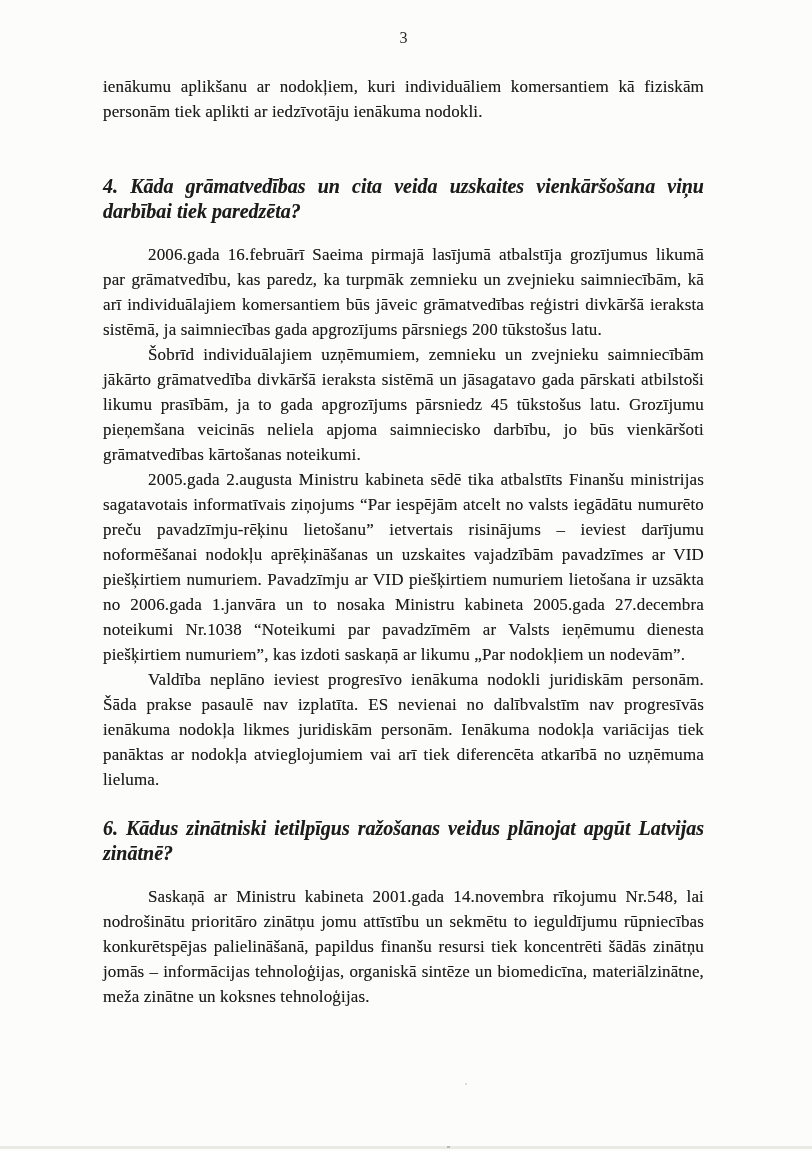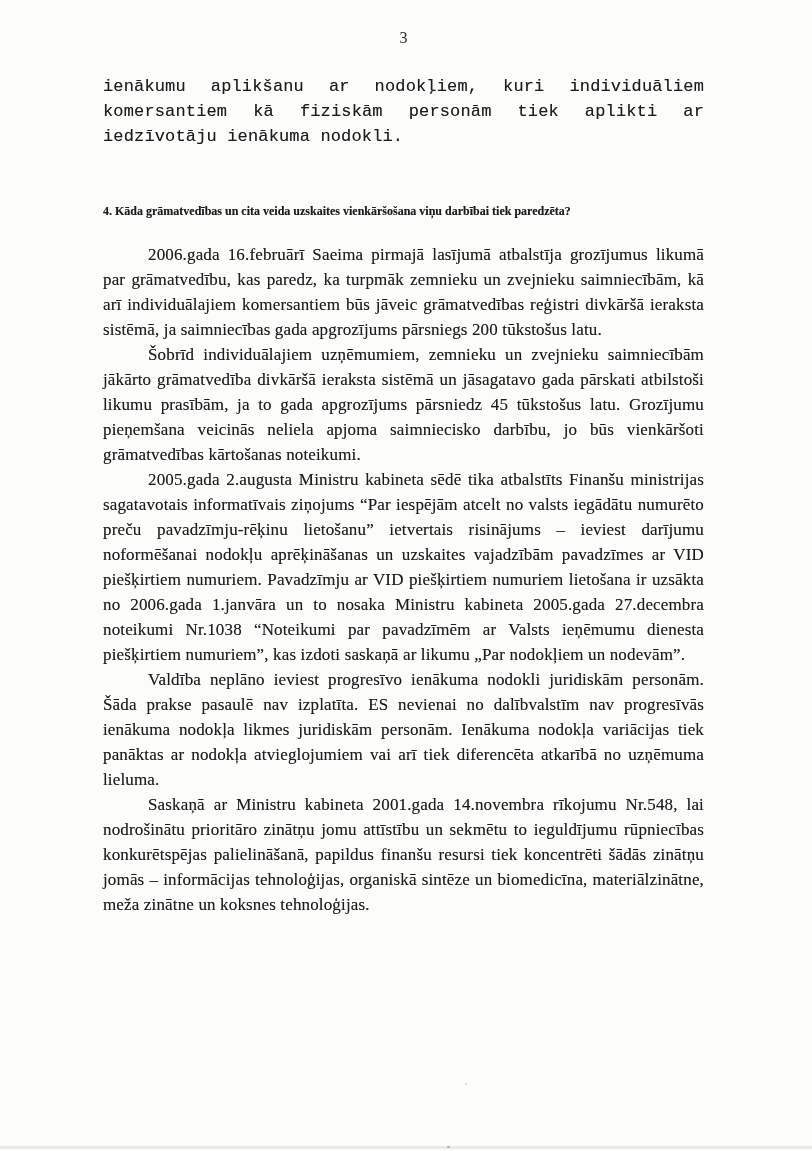--- a/index.html
+++ b/index.html
@@ -36,28 +36,29 @@
     text-align: justify;
     margin: 0;
     text-indent: 45px;
     letter-spacing: 0.15px;
     text-shadow: 0 0 0.4px rgba(20,20,20,0.45);
   }
   .para.no-indent {
     text-indent: 0;
   }
   .heading {
-    font-size: 12px;
+    font-size: 20px;
     line-height: 25px;
     font-weight: bold;
+    font-style: italic;
     text-align: justify;
     margin: 0;
     text-shadow: 0 0 0.4px rgba(20,20,20,0.45);
   }
-  .b0 { margin-top: 26px; font-family: Liberation Mono, monospace; }
+  .b0 { margin-top: 26px; }
   .h4 { margin-top: 50px; margin-bottom: 18px; }
   .h5 { margin-top: 24px; margin-bottom: 20px; }
   .h6 { margin-top: 24px; margin-bottom: 18px; }
   .scan-bottom-edge {
     position: absolute;
     left: 0;
     right: 0;
     bottom: 2px;
     height: 3px;
     background: #e9e9e6;
@@ -93,20 +94,21 @@
 
     <p class="para">2006.gada 16.februārī Saeima pirmajā lasījumā atbalstīja grozījumus likumā par grāmatvedību, kas paredz, ka turpmāk zemnieku un zvejnieku saimniecībām, kā arī individuālajiem komersantiem būs jāveic grāmatvedības reģistri divkāršā ieraksta sistēmā, ja saimniecības gada apgrozījums pārsniegs 200 tūkstošus latu.</p>
 
     <p class="para">Šobrīd individuālajiem uzņēmumiem, zemnieku un zvejnieku saimniecībām jākārto grāmatvedība divkāršā ieraksta sistēmā un jāsagatavo gada pārskati atbilstoši likumu prasībām, ja to gada apgrozījums pārsniedz 45 tūkstošus latu. Grozījumu pieņemšana veicinās neliela apjoma saimniecisko darbību, jo būs vienkāršoti grāmatvedības kārtošanas noteikumi.</p>
 
     <p class="para">2005.gada 2.augusta Ministru kabineta sēdē tika atbalstīts Finanšu ministrijas sagatavotais informatīvais ziņojums “Par iespējām atcelt no valsts iegādātu numurēto preču pavadzīmju-rēķinu lietošanu” ietvertais risinājums – ieviest darījumu noformēšanai nodokļu aprēķināšanas un uzskaites vajadzībām pavadzīmes ar VID piešķirtiem numuriem. Pavadzīmju ar VID piešķirtiem numuriem lietošana ir uzsākta no 2006.gada 1.janvāra un to nosaka Ministru kabineta 2005.gada 27.decembra noteikumi Nr.1038 “Noteikumi par pavadzīmēm ar Valsts ieņēmumu dienesta piešķirtiem numuriem”, kas izdoti saskaņā ar likumu „Par nodokļiem un nodevām”.</p>
 
 
     <p class="para">Valdība neplāno ieviest progresīvo ienākuma nodokli juridiskām personām. Šāda prakse pasaulē nav izplatīta. ES nevienai no dalībvalstīm nav progresīvās ienākuma nodokļa likmes juridiskām personām. Ienākuma nodokļa variācijas tiek panāktas ar nodokļa atvieglojumiem vai arī tiek diferencēta atkarībā no uzņēmuma lieluma.</p>
 
+    <h3 class="heading h6">6. Kādus zinātniski ietilpīgus ražošanas veidus plānojat apgūt Latvijas zinātnē?</h3>
 
     <p class="para">Saskaņā ar Ministru kabineta 2001.gada 14.novembra rīkojumu Nr.548, lai nodrošinātu prioritāro zinātņu jomu attīstību un sekmētu to ieguldījumu rūpniecības konkurētspējas palielināšanā, papildus finanšu resursi tiek koncentrēti šādās zinātņu jomās – informācijas tehnoloģijas, organiskā sintēze un biomedicīna, materiālzinātne, meža zinātne un koksnes tehnoloģijas.</p>
 
   </div>
 
   <div class="scan-bottom-edge"></div>
   <div class="scan-speck-1"></div>
   <div class="scan-speck-2"></div>
 </div>
 

